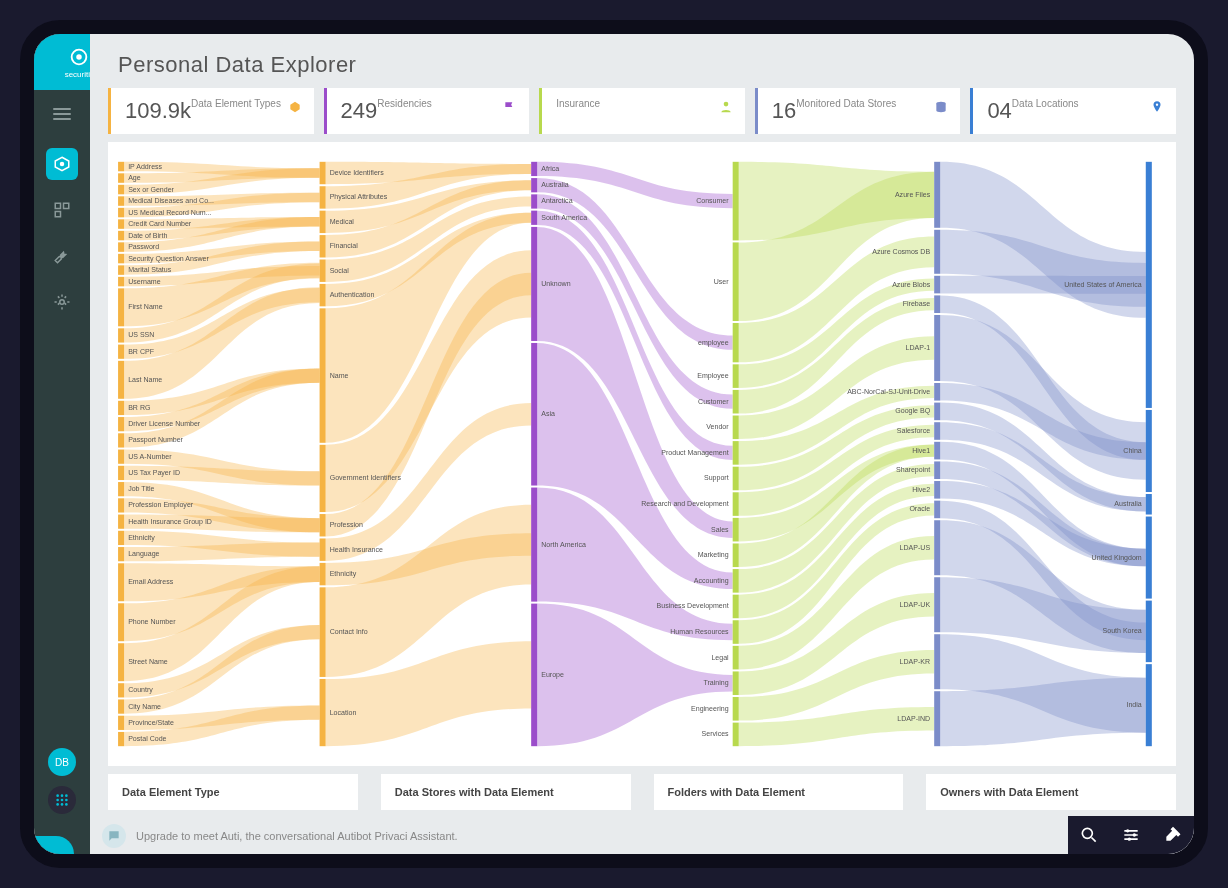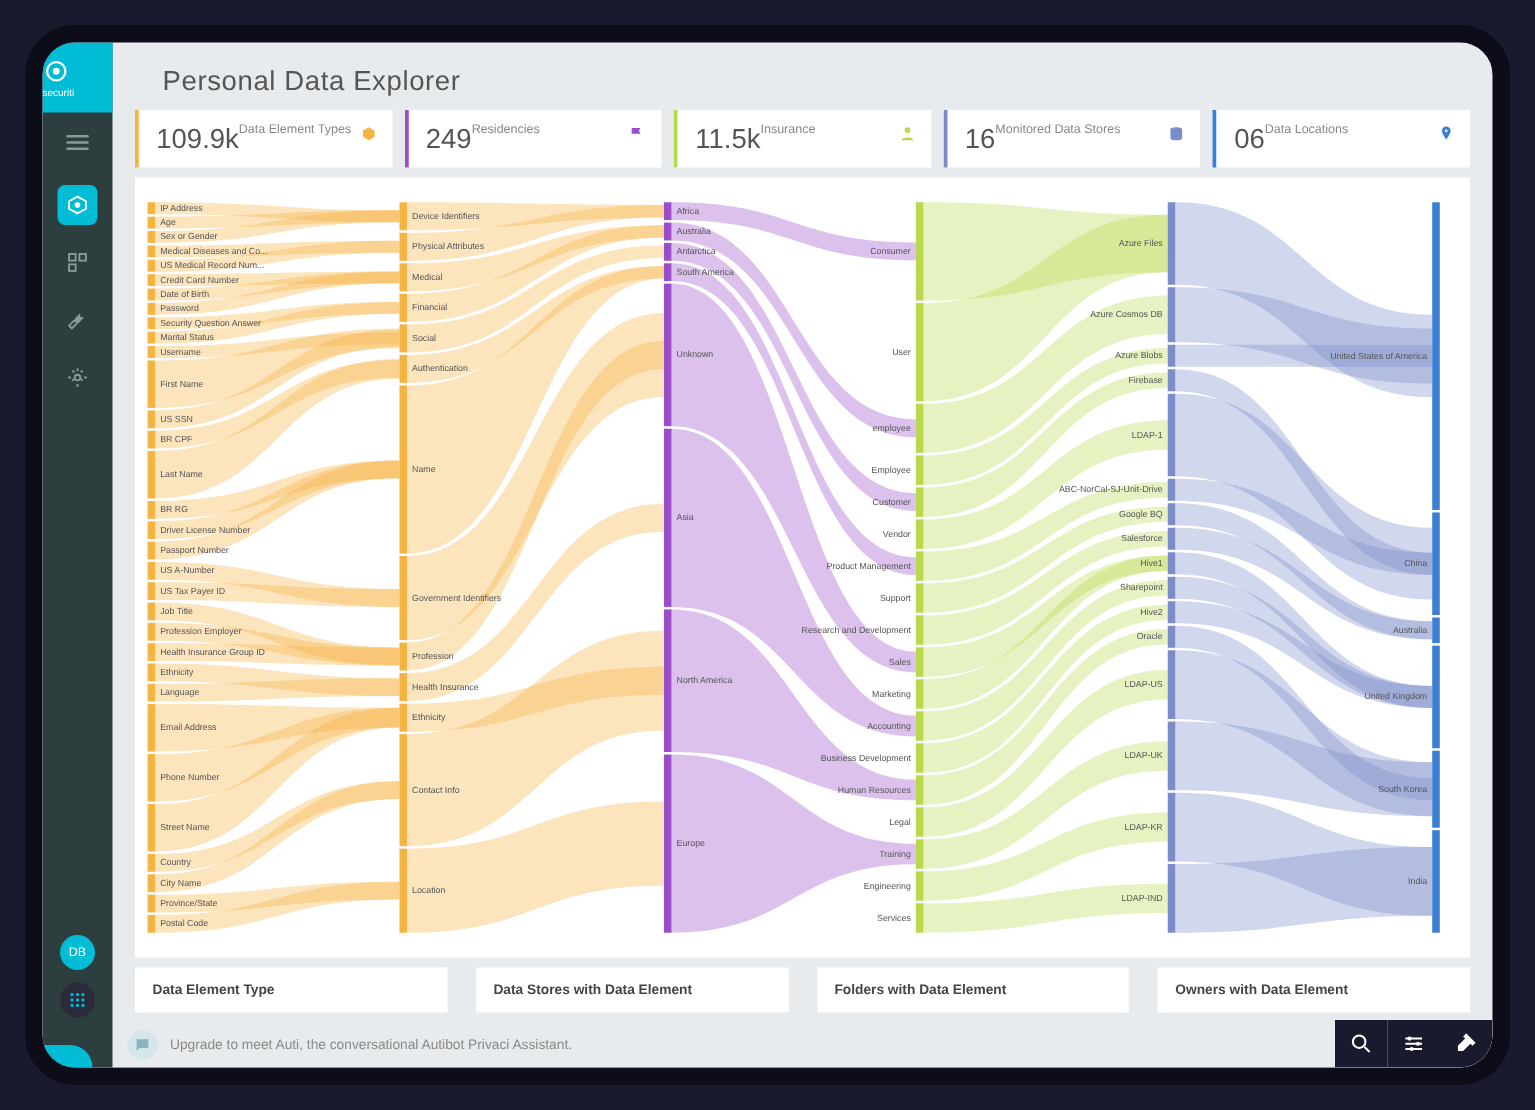--- a/index.html
+++ b/index.html
@@ -1,30 +1,30 @@
 <!DOCTYPE html>
 <html><head>
 <meta charset="utf-8">
 <style>
 *{box-sizing:border-box;margin:0;padding:0;font-family:-apple-system,BlinkMacSystemFont,"Segoe UI",Arial,sans-serif}
 body{background:#1a1a2e;padding:20px;display:flex;justify-content:center;align-items:center;min-height:888px}
 .device{width:1188px;height:848px;background:#e8ebed;border-radius:40px;position:relative;overflow:hidden;border:14px solid #0d0d1a}
 .sidebar{position:absolute;left:0;top:0;width:56px;height:100%;background:#2d3e3e;display:flex;flex-direction:column;align-items:center;z-index:10}
-.logo{width:56px;height:56px;background:#00bcd4;display:flex;flex-direction:column;align-items:flex-start;justify-content:center;color:#fff;font-size:8px;gap:2px}
+.logo{width:56px;height:56px;background:#00bcd4;display:flex;flex-direction:column;align-items:flex-end;justify-content:center;color:#fff;font-size:8px;gap:2px}
 .logo svg{width:22px;height:22px}
 .menu-toggle{width:18px;height:12px;margin-top:18px;cursor:pointer;display:flex;flex-direction:column;justify-content:space-between}
 .menu-toggle span{height:2px;background:#8a9999;border-radius:1px}
 .nav-items{margin-top:28px;display:flex;flex-direction:column;gap:14px;align-items:center}
 .nav-item{width:32px;height:32px;border-radius:6px;display:flex;align-items:center;justify-content:center;cursor:pointer;color:#8a9999}
 .nav-item.active{background:#00bcd4;color:#fff}
 .bottom-nav{margin-top:auto;margin-bottom:40px;display:flex;flex-direction:column;gap:10px;align-items:flex-end}
 .avatar{width:28px;height:28px;border-radius:50%;background:#00bcd4;color:#fff;font-size:10px;display:flex;align-items:center;justify-content:center}
 .grid-icon{width:28px;height:28px;border-radius:50%;background:#2a2a3a;display:flex;align-items:center;justify-content:center}
 .main{position:absolute;left:56px;top:0;right:0;height:100%;display:flex;flex-direction:column}
-.header{padding:18px 40px 10px}
+.header{padding:18px 28px 10px}
 .page-title{font-size:22px;font-weight:300;color:#555;letter-spacing:.5px}
 .stats-row{display:flex;gap:10px;padding:0 18px}
 .stat-card{flex:1;background:#fff;padding:10px 14px;display:flex;flex-direction:row;border-left:3px solid #999;position:relative}
 .stat-card .value{font-size:22px;font-weight:300;color:#555}
 .stat-card .label{font-size:10px;color:#888}
 .stat-card .icon{position:absolute;right:12px;top:12px;width:14px;height:14px}
 .sc1{border-left-color:#f5b342}
 .sc2{border-left-color:#9b4dca}
 .sc3{border-left-color:#b8d94e}
 .sc4{border-left-color:#7b8cc9}
@@ -118,37 +118,36 @@
           </svg>
       </div>
       <div class="stat-card sc2">
         <div class="value">249</div>
         <div class="label">Residencies</div>
         <svg class="icon" viewBox="0 0 24 24">
             <path d="M4 3v18M4 4h12l-2 4 2 4H4" fill="#9b4dca"></path>
           </svg>
       </div>
       <div class="stat-card sc3">
-        <div class="value">11.5k</div>
         <div class="label">Insurance</div>
         <svg class="icon" viewBox="0 0 24 24">
             <circle cx="12" cy="7" r="4" fill="#b8d94e"></circle>
             <path d="M4 21c0-5 16-5 16 0" fill="#b8d94e"></path>
           </svg>
       </div>
       <div class="stat-card sc4">
         <div class="value">16</div>
         <div class="label">Monitored Data Stores</div>
         <svg class="icon" viewBox="0 0 24 24">
             <ellipse cx="12" cy="6" rx="8" ry="3" fill="#7b8cc9"></ellipse>
             <path d="M4 6v12c0 1.7 3.6 3 8 3s8-1.3 8-3V6" fill="#7b8cc9"></path>
           </svg>
       </div>
       <div class="stat-card sc5">
-        <div class="value">06</div>
+        <div class="value">04</div>
         <div class="label">Data Locations</div>
         <svg class="icon" viewBox="0 0 24 24">
             <path d="M12 2a6 6 0 016 6c0 4-6 12-6 12S6 12 6 8a6 6 0 016-6z" fill="#3a7fd4"></path>
             <circle cx="12" cy="8" r="2" fill="#fff"></circle>
           </svg>
       </div>
     </div>
 
     <div class="sankey-container">
       <svg class="sankey-svg" id="sankey-svg" viewBox="0 0 1060 600">

